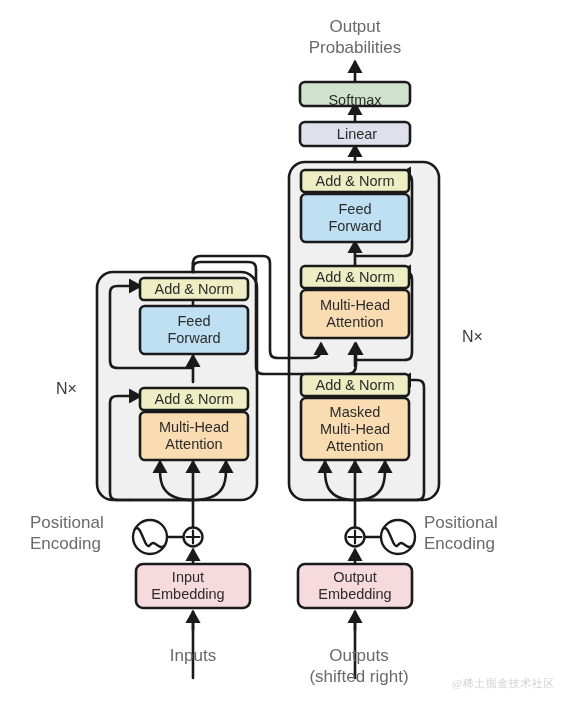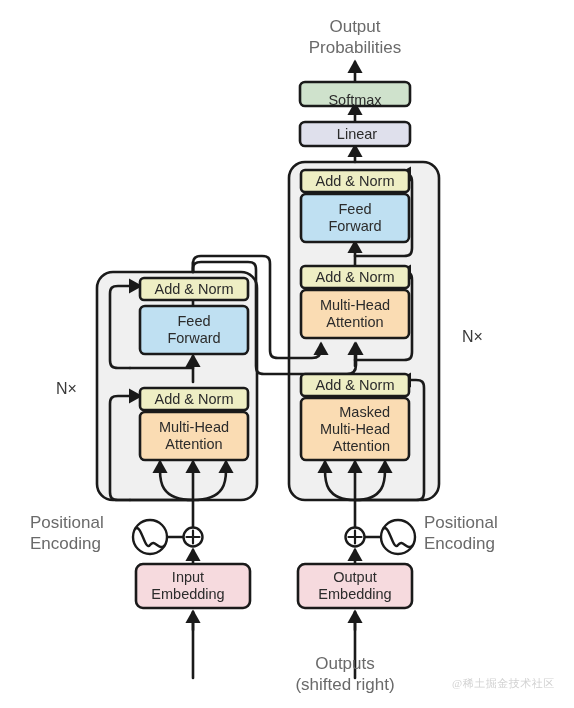--- a/index.html
+++ b/index.html
@@ -224,21 +224,21 @@
   <div class="boxtext" style="left:300px; top:82px; width:110px; height:37px;">Softmax</div>
   <div class="boxtext" style="left:300px; top:122px; width:114px; height:24px;">Linear</div>
 
   <div class="boxtext" style="left:301px; top:170px; width:108px; height:22px;">Add &amp; Norm</div>
   <div class="boxtext" style="left:301px; top:194px; width:108px; height:48px;">Feed
 Forward</div>
   <div class="boxtext" style="left:301px; top:266px; width:108px; height:22px;">Add &amp; Norm</div>
   <div class="boxtext" style="left:301px; top:290px; width:108px; height:48px;">Multi-Head
 Attention</div>
   <div class="boxtext" style="left:301px; top:374px; width:108px; height:22px;">Add &amp; Norm</div>
-  <div class="boxtext" style="left:301px; top:398px; width:108px; height:62px;text-align:right;">Masked
+  <div class="boxtext" style="left:301px; top:398px; width:108px; height:62px;">Masked
 Multi-Head
 Attention</div>
 
   <div class="boxtext" style="left:140px; top:278px; width:108px; height:22px;">Add &amp; Norm</div>
   <div class="boxtext" style="left:140px; top:306px; width:108px; height:48px;">Feed
 Forward</div>
   <div class="boxtext" style="left:140px; top:388px; width:108px; height:22px;">Add &amp; Norm</div>
   <div class="boxtext" style="left:140px; top:412px; width:108px; height:48px;">Multi-Head
 Attention</div>
 
@@ -249,22 +249,23 @@
 
   <div class="plain-label" style="left:255px; top:16px; width:200px;">Output
 Probabilities</div>
 
   <div class="plain-label" style="left:30px; top:512px; width:110px; text-align:left;">Positional
 Encoding</div>
 
   <div class="plain-label" style="left:424px; top:512px; width:130px; text-align:left;">Positional
 Encoding</div>
 
-
-  <div class="plain-label" style="left:275px; top:645px; width:140px;margin-top:8px;">Outputs
+  <div class="plain-label" style="left:133px; top:645px; width:120px;">Inputs</div>
+
+  <div class="plain-label" style="left:289px; top:645px; width:140px;">Outputs
 (shifted right)</div>
 
   <div class="nx-label" style="left:56px; top:380px;">N×</div>
 
   <div class="nx-label" style="left:462px; top:328px;">N×</div>
 
   <div class="watermark" style="left:452px; top:676px;">@稀土掘金技术社区</div>
 
 </div>
 

